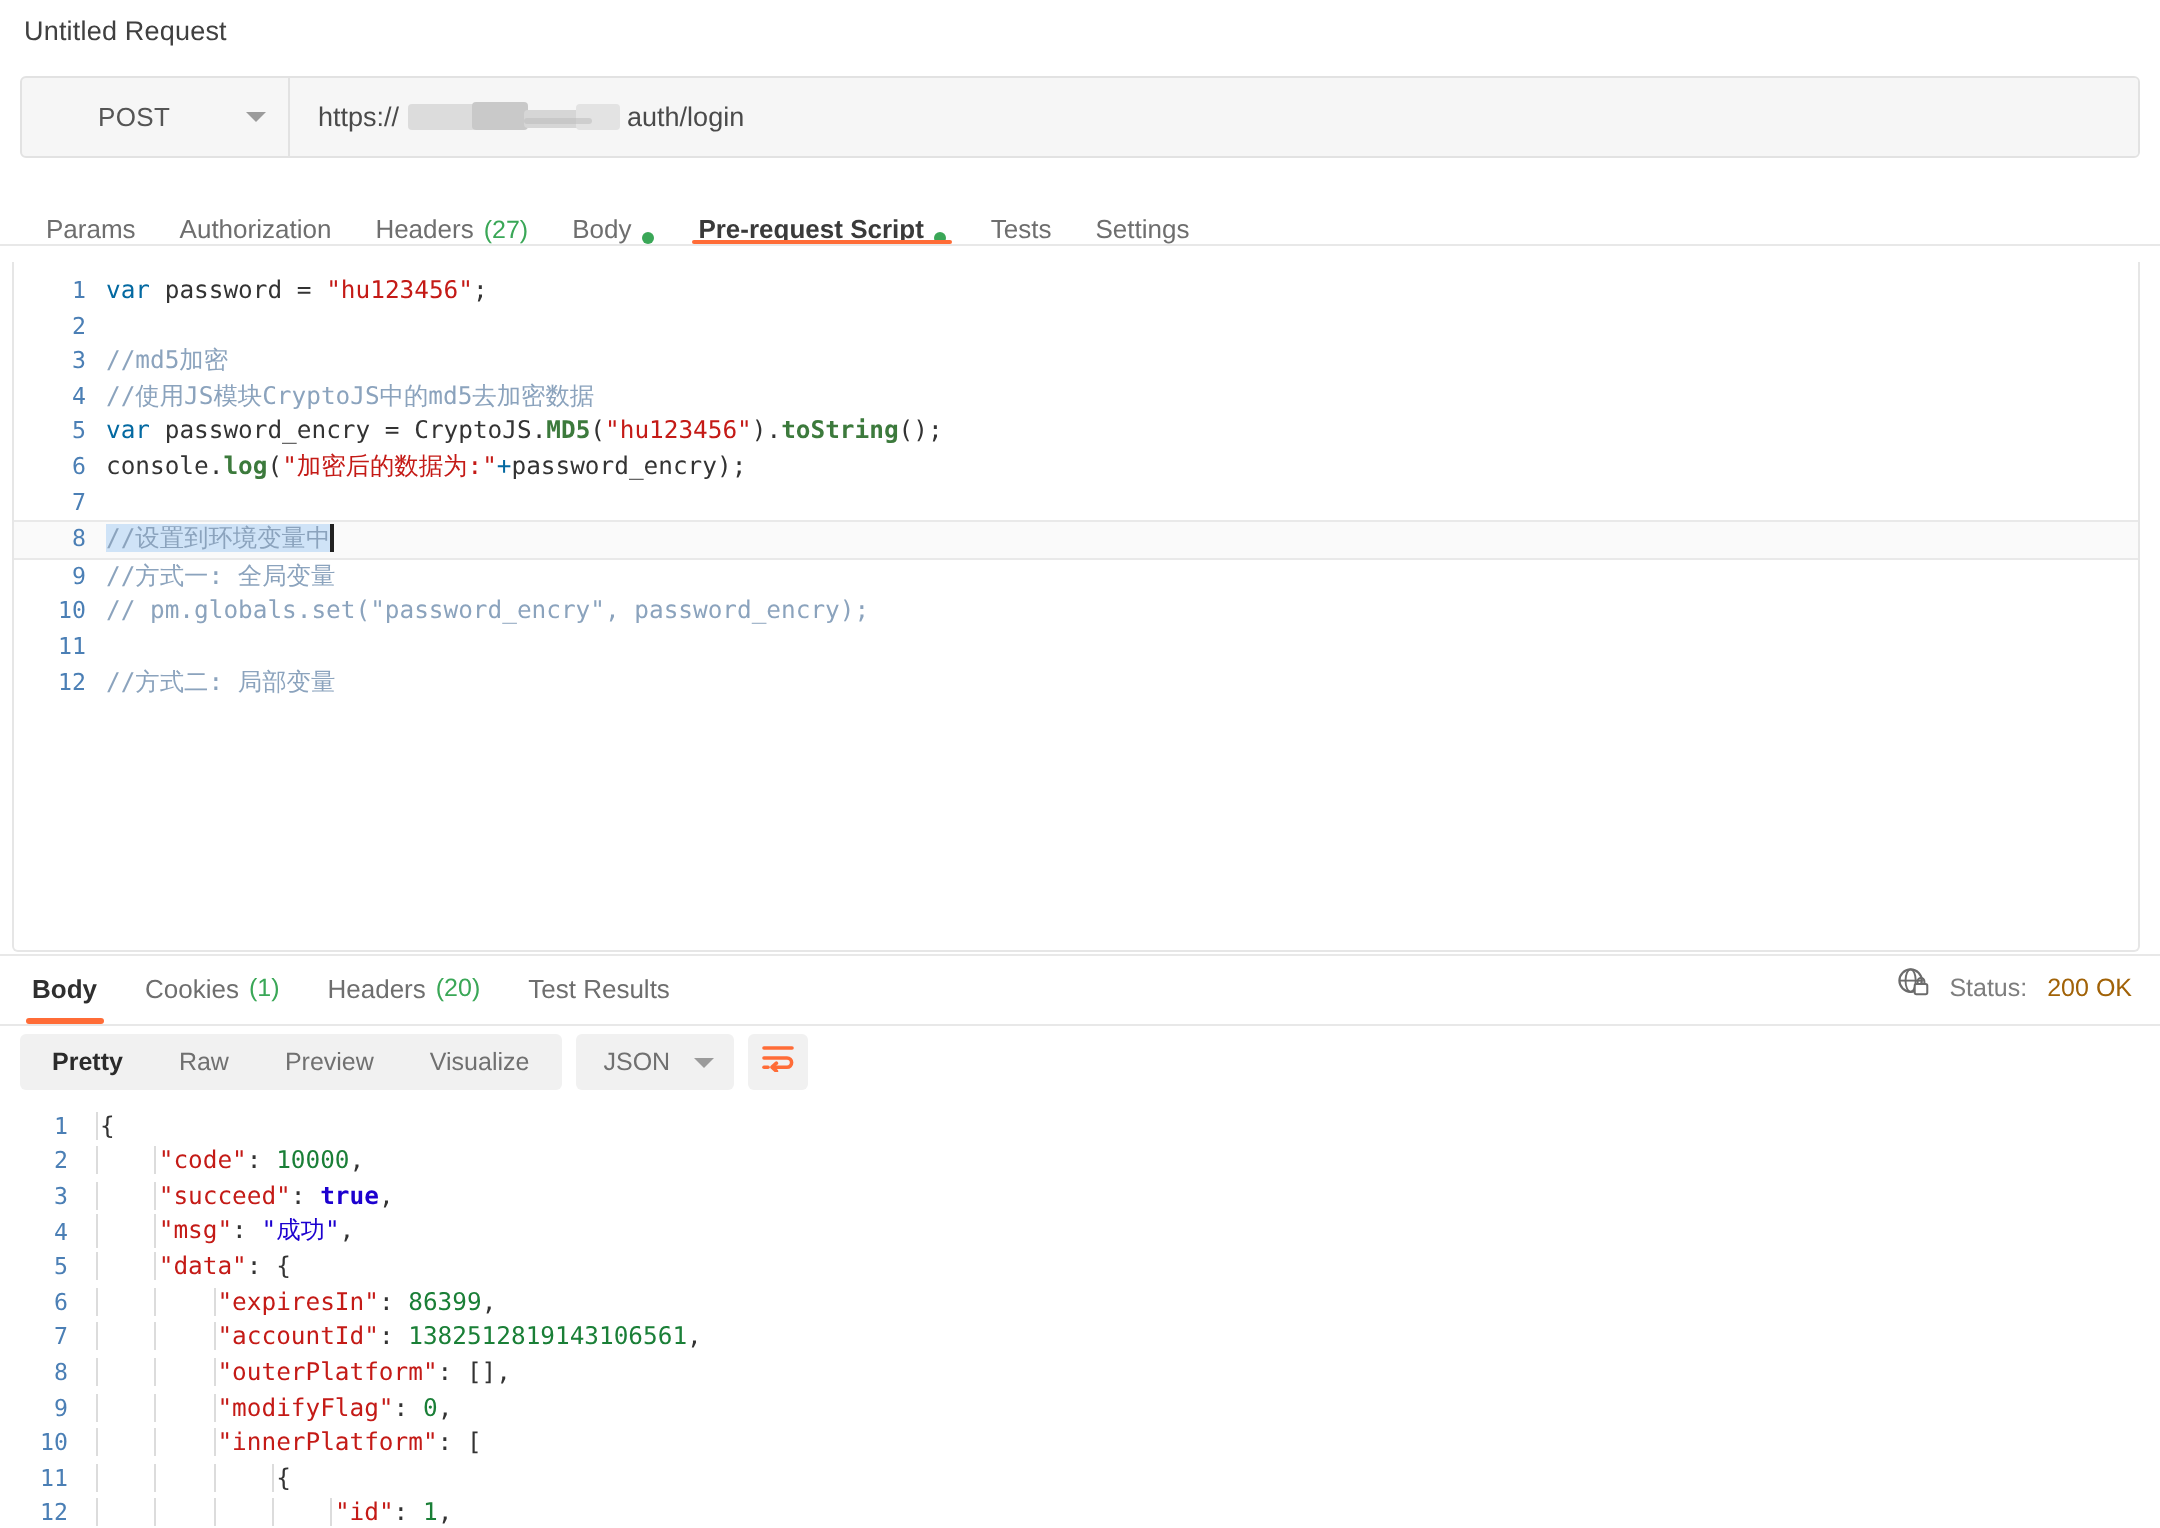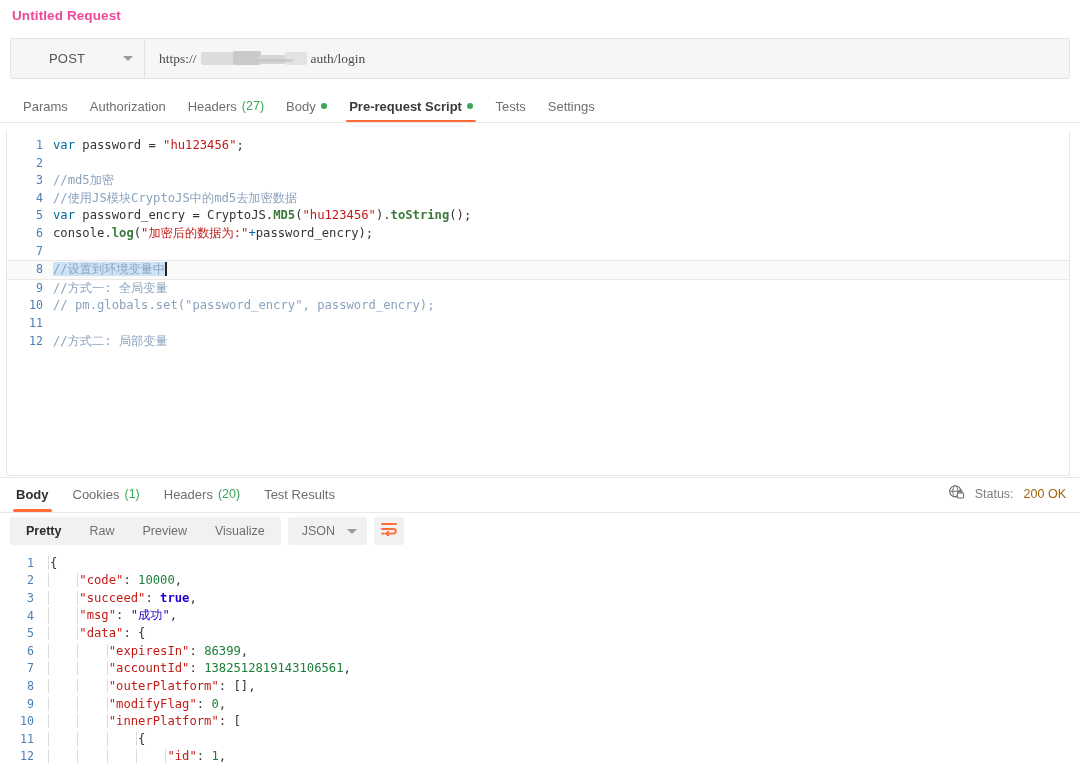--- a/index.html
+++ b/index.html
@@ -15,22 +15,22 @@
   .app { width: 1080px; height: 764px; position: relative; background:#fff; }
 
   
   .req-title-bar {
     height: 30px;
     display: flex; align-items: center;
     padding: 0 0 0 12px;
   }
   .req-title {
     font-size: 13.5px;
-    font-weight: 700;
-    color: #ec4899;
+    font-weight: 400;
+    color: #404040;
     letter-spacing: .1px;
   }
 
   
   .url-row {
     margin: 8px 10px 0 10px;
     height: 41px;
     display: flex;
     border: 1px solid #e2e2e2;
     border-radius: 3px;
@@ -53,21 +53,20 @@
     border-right: 5px solid transparent;
     border-top: 5px solid #9b9b9b;
   }
   .url-box {
     flex: 1;
     display: flex; align-items: center;
     padding: 0 14px;
     background: #f6f6f6;
     position: relative;
     cursor: text;
-    font-family: Liberation Serif, serif;
   }
   .url-text { font-size: 13.5px; color: #4a4a4a; white-space: pre; }
   .url-redact {
     display: inline-block;
     position: relative;
     width: 110px; height: 15px;
     vertical-align: middle;
     margin: 0 2px;
   }
   .url-redact i {
@@ -87,21 +86,21 @@
     padding-left: 12px;
     position: relative;
   }
   .req-tabs::after {
     content: "";
     position: absolute; left: 0; right: 0; bottom: 0;
     height: 1px; background: #e8e8e8;
   }
   .rtab {
     position: relative;
-    display: flex; align-items: center; gap: 5px;
+    display: flex; align-items: flex-end; gap: 5px;
     padding: 0 11px;
     height: 32px;
     font-size: 13px;
     color: #6e6e6e;
     cursor: pointer;
     white-space: nowrap;
   }
   .rtab.active { color: #3a3a3a; font-weight: 700; }
   .rtab.active .rtab-underline {
     position: absolute; left: 8px; right: 8px; bottom: 0;

